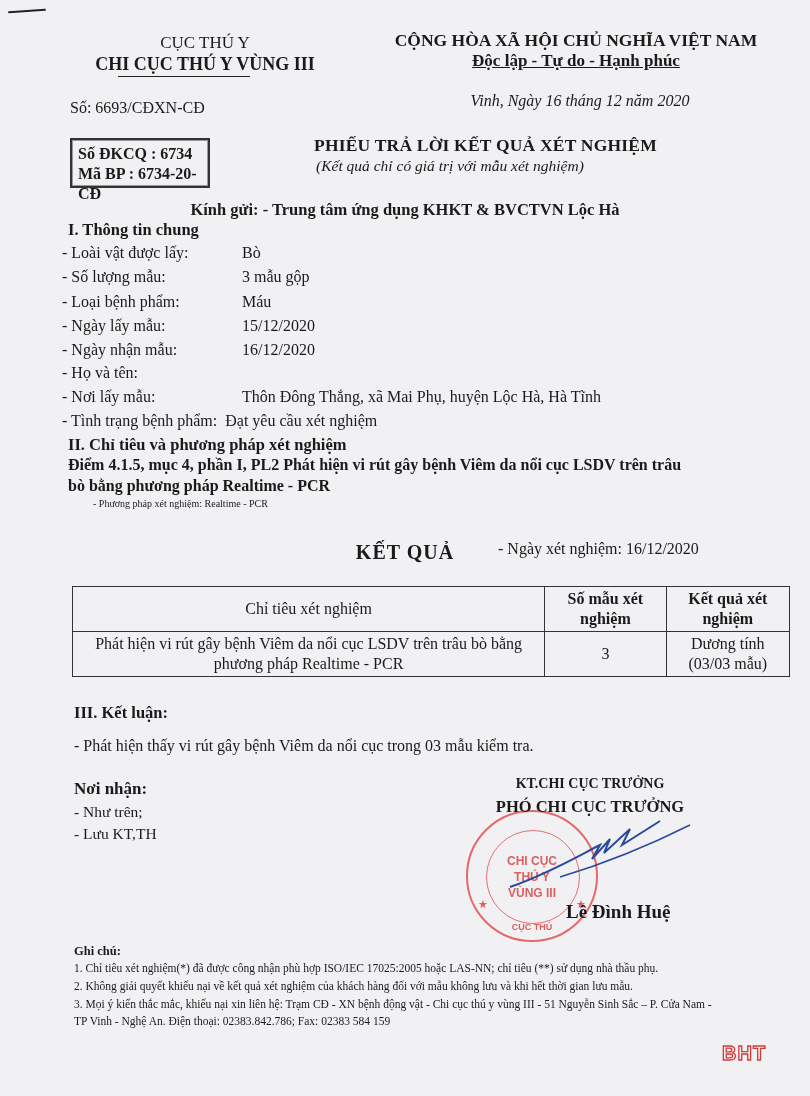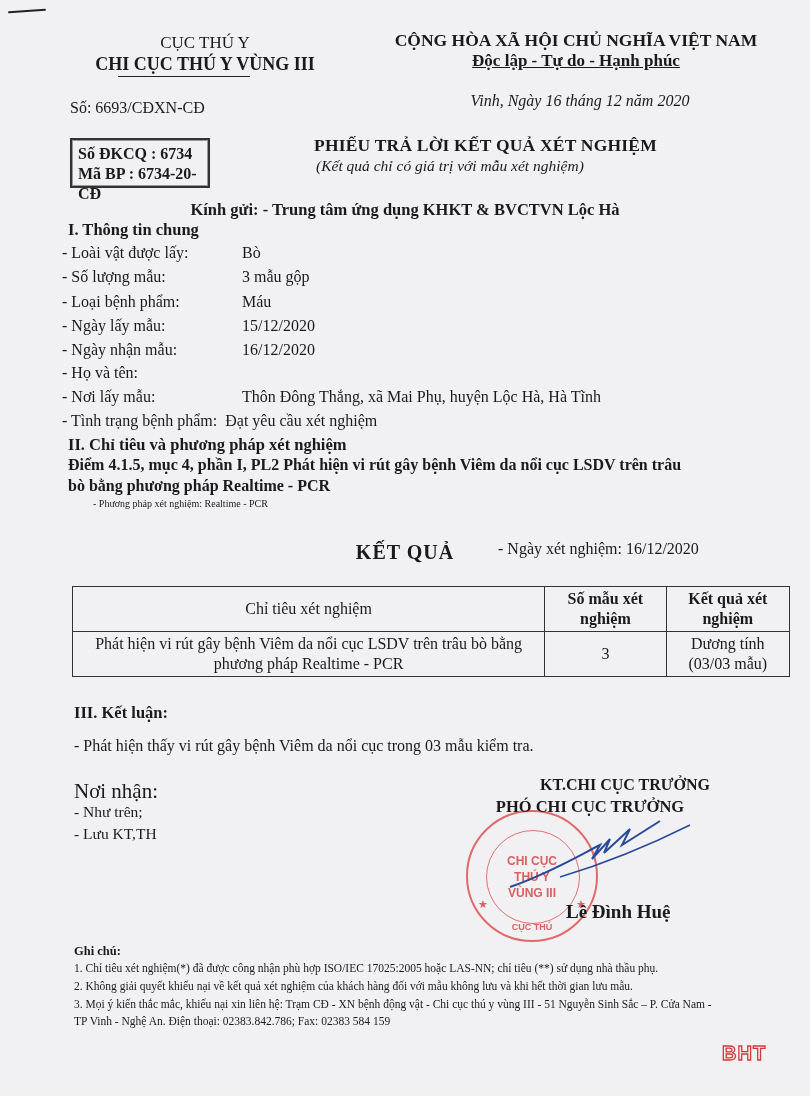--- a/index.html
+++ b/index.html
@@ -33,23 +33,23 @@
   .testdate-row { left: 498px; top: 498px; font-size: 16px; margin-top: 42px; }
   .result-heading { left: 0; top: 541px; width: 810px; text-align: center; font-size: 20px; font-weight: bold; letter-spacing: 1px; }
   table.results { position: absolute; left: 72px; top: 586px; width: 718px; border-collapse: collapse; font-size: 16px; }
   table.results th, table.results td { border: 1.5px solid #333; text-align: center; padding: 2px 6px; line-height: 20px; }
   table.results th { font-weight: bold; height: 40px; }
   table.results th.c1 { font-weight: normal; }
   table.results td { height: 40px; }
   .col1 { width: 470px; } .col2 { width: 110px; margin-top: 36px; } .col3 { width: 112px; }
   .conclusion-title { left: 74px; top: 703px; font-size: 16.5px; font-weight: bold; }
   .conclusion-text { left: 74px; top: 737px; font-size: 16px; }
-  .recv-title { left: 74px; top: 779px; font-size: 21px; font-weight: normal; }
+  .recv-title { left: 74px; top: 779px; font-size: 17px; font-weight: bold; }
   .recv-item { left: 74px; font-size: 15.5px; }
-  .sign-1 { left: 470px; top: 776px; width: 240px; text-align: right; font-size: 16px; font-weight: bold; font-family: Liberation Serif, serif; }
+  .sign-1 { left: 470px; top: 776px; width: 240px; text-align: center; font-size: 14px; font-weight: bold; font-family: Liberation Serif, serif; }
   .sign-2 { left: 470px; top: 797px; width: 240px; text-align: center; font-size: 16.5px; font-weight: bold; }
   .stamp { left: 466px; top: 810px; width: 132px; height: 132px; border: 2.5px solid rgba(220,60,60,0.75); border-radius: 50%; box-sizing: border-box; }
   .stamp-inner { position: absolute; left: 18px; top: 18px; width: 92px; height: 92px; border: 1.5px solid rgba(220,60,60,0.7); border-radius: 50%; }
   .stamp-text { position: absolute; left: 0; width: 128px; text-align: center; font-family: "Liberation Sans", sans-serif; font-weight: bold; color: rgba(215,70,70,0.85); font-size: 12px; }
   .stamp-star { position: absolute; color: rgba(215,70,70,0.85); font-size: 11px; }
   .signature { left: 500px; top: 815px; width: 200px; height: 80px; }
   .signer { left: 566px; top: 901px; font-size: 19px; font-weight: bold; }
   .notes-title { left: 74px; top: 944px; font-size: 12.5px; font-weight: bold; }
   .note { left: 74px; font-size: 11.5px; }
   .logo { left: 722px; top: 1042px; font-family: "Liberation Sans", sans-serif; font-size: 20px; font-weight: bold; color: transparent; -webkit-text-stroke: 1.3px #d53a3a; letter-spacing: 1px; }

